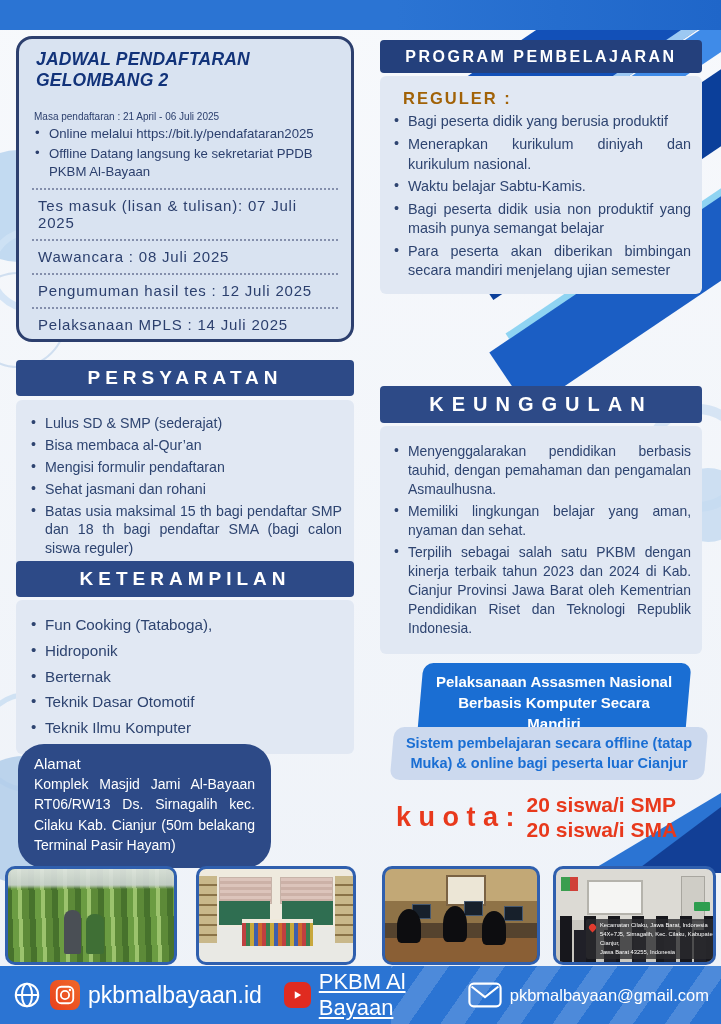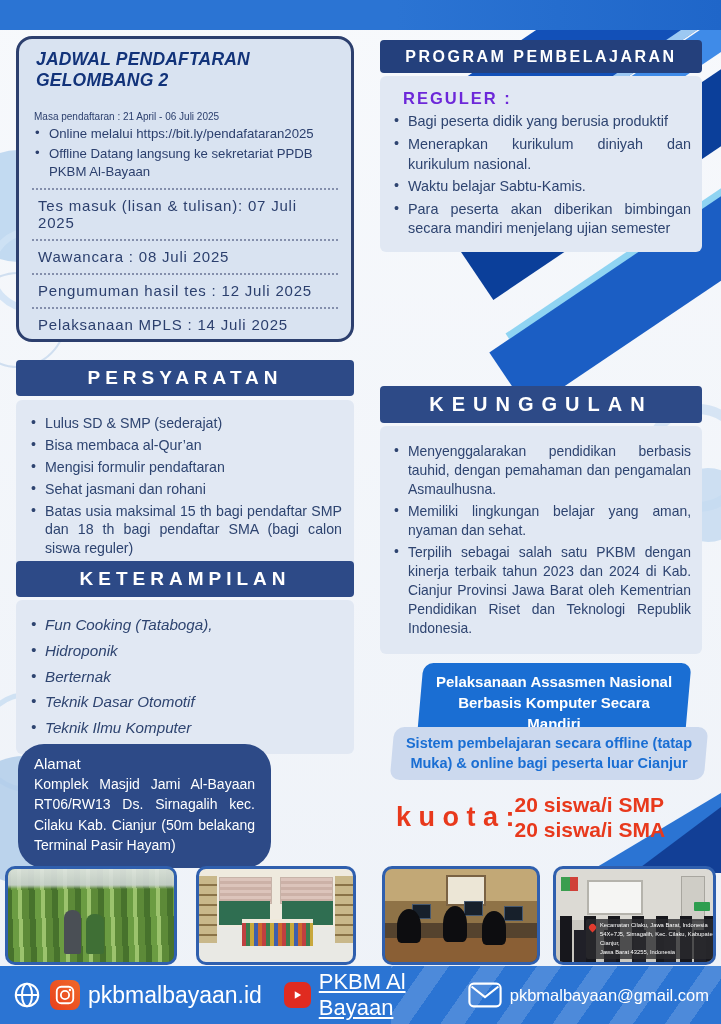--- a/index.html
+++ b/index.html
@@ -42,39 +42,39 @@
               background:#d9e3f1;border:3px solid #2c3f6e;border-radius:16px;padding:10px 13px;z-index:3;color:#2b3f6d;}
   #jadwal-title{margin:0 0 6px 4px;font-size:17.5px;font-style:italic;font-weight:bold;color:#12337a;letter-spacing:.2px;}
   #jadwal-masa{margin:20px 0 3px 2px;font-size:10px;}
   #jadwal-box .blist li{font-size:13.2px;margin:2px 0;text-align:left;line-height:1.35;}
   .dots{border-top:2px dotted #7b87a5;margin:8px 0 7px;opacity:.9;}
   .sched{margin:4px 0 4px 6px;font-size:15px;letter-spacing:.8px;}
   
   #persyaratan-hdr{top:360px;left:16px;width:338px;height:36px;font-size:19px;letter-spacing:5px;}
   #persyaratan-box{top:400px;left:16px;width:338px;padding:11px 12px;font-size:14.2px;line-height:1.33;}
   #keterampilan-hdr{top:561px;left:16px;width:338px;height:36px;font-size:19px;letter-spacing:5px;}
-  #keterampilan-box{top:600px;left:16px;width:338px;padding:11px 12px;font-size:15.2px;line-height:1.5;font-style:italic;}
+  #keterampilan-box{top:600px;left:16px;width:338px;padding:11px 12px;font-size:15.2px;line-height:1.5;}
   #keterampilan-box .blist li{text-align:left;}
   #alamat-box{position:absolute;top:744px;left:18px;width:253px;box-sizing:border-box;background:#2d4a87;
               border-radius:26px;padding:11px 16px 13px;color:#fff;z-index:3;}
   #alamat-label{margin:0;font-size:15px;}
   #alamat-text{margin:2px 0 0;font-size:14px;line-height:1.45;text-align:justify;}
   
   #program-hdr{top:40px;left:380px;width:322px;height:33px;font-size:16px;letter-spacing:2.5px;background:#24407c;}
   #program-box{top:76px;left:380px;width:322px;padding:8px 11px 10px;font-size:14.4px;line-height:1.36;}
-  .sublabel{margin:3px 0 2px 12px;font-size:16.5px;font-weight:bold;color:#6d28d9;letter-spacing:2px;}
+  .sublabel{margin:3px 0 2px 12px;font-size:16.5px;font-weight:bold;color:#a16207;letter-spacing:2px;}
   #keunggulan-hdr{top:386px;left:380px;width:322px;height:37px;font-size:20px;letter-spacing:8px;}
   #keunggulan-box{top:426px;left:380px;width:322px;padding:13px 11px;font-size:13.9px;line-height:1.37;}
   #banner-blue{position:absolute;top:663px;left:420px;width:268px;box-sizing:border-box;background:#1a6ed3;
                border-radius:10px;padding:8px 10px;transform:skewX(-5deg);z-index:3;}
   #banner-blue p{margin:0;transform:skewX(5deg);color:#fff;font-weight:bold;font-size:15px;line-height:1.4;text-align:center;}
   #banner-light{position:absolute;top:727px;left:392px;width:314px;box-sizing:border-box;background:#ccd9ee;
                 border-radius:10px;padding:7px 8px;transform:skewX(-5deg);z-index:3;}
   #banner-light p{margin:0;transform:skewX(5deg);color:#1a6ed3;font-weight:bold;font-size:14.5px;line-height:1.35;text-align:center;}
-  #kuota{position:absolute;top:792px;left:396px;width:300px;display:flex;align-items:center;z-index:3;}
+  #kuota{position:absolute;top:792px;left:396px;width:300px;display:flex;align-items:center;gap:12px;z-index:3;}
   #kuota-label{font-size:27px;font-weight:bold;color:#e8391c;white-space:nowrap;}
   .kuota-line{font-size:21px;font-weight:bold;color:#e8391c;line-height:1.2;white-space:nowrap;}
   
   .photo{position:absolute;top:866px;height:99px;border:3px solid #2f5fae;border-radius:10px;
          overflow:hidden;box-sizing:border-box;z-index:3;background:#ccc;}
   #photo1{left:5px;width:172px;
     background:repeating-linear-gradient(88deg,#47722c 0 6px,#6b9c42 6px 12px,#9cc36d 12px 16px,#5d8a38 16px 23px);}
   #photo1 .roof{position:absolute;top:0;left:0;right:0;height:22%;
     background:linear-gradient(180deg,#e3e7e6 0%,#cdd4d2 80%,transparent 100%);opacity:.9;}
   .fig{position:absolute;border-radius:8px 8px 2px 2px;}
@@ -201,20 +201,21 @@
 
   <div id="program-hdr" class="hdr">PROGRAM PEMBELAJARAN</div>
   <div id="program-box" class="panel">
     <p class="sublabel">REGULER :</p>
     <ul class="blist">
       <li>Bagi peserta didik yang berusia produktif</li>
       <li>Menerapkan kurikulum diniyah dan kurikulum nasional.</li>
       <li>Waktu belajar Sabtu-Kamis.</li>
     </ul>
     <ul class="blist">
+      <li>Bagi peserta didik usia non produktif yang masih punya semangat belajar</li>
       <li>Para peserta akan diberikan bimbingan secara mandiri menjelang ujian semester</li>
     </ul>
   </div>
 
   <div id="keunggulan-hdr" class="hdr">KEUNGGULAN</div>
   <div id="keunggulan-box" class="panel">
     <ul class="blist">
       <li>Menyenggalarakan pendidikan berbasis tauhid, dengan pemahaman dan pengamalan Asmaulhusna.</li>
       <li>Memiliki lingkungan belajar yang aman, nyaman dan sehat.</li>
       <li>Terpilih sebagai salah satu PKBM dengan kinerja terbaik tahun 2023 dan 2024 di Kab. Cianjur Provinsi Jawa Barat oleh Kementrian Pendidikan Riset dan Teknologi Republik Indonesia.</li>

